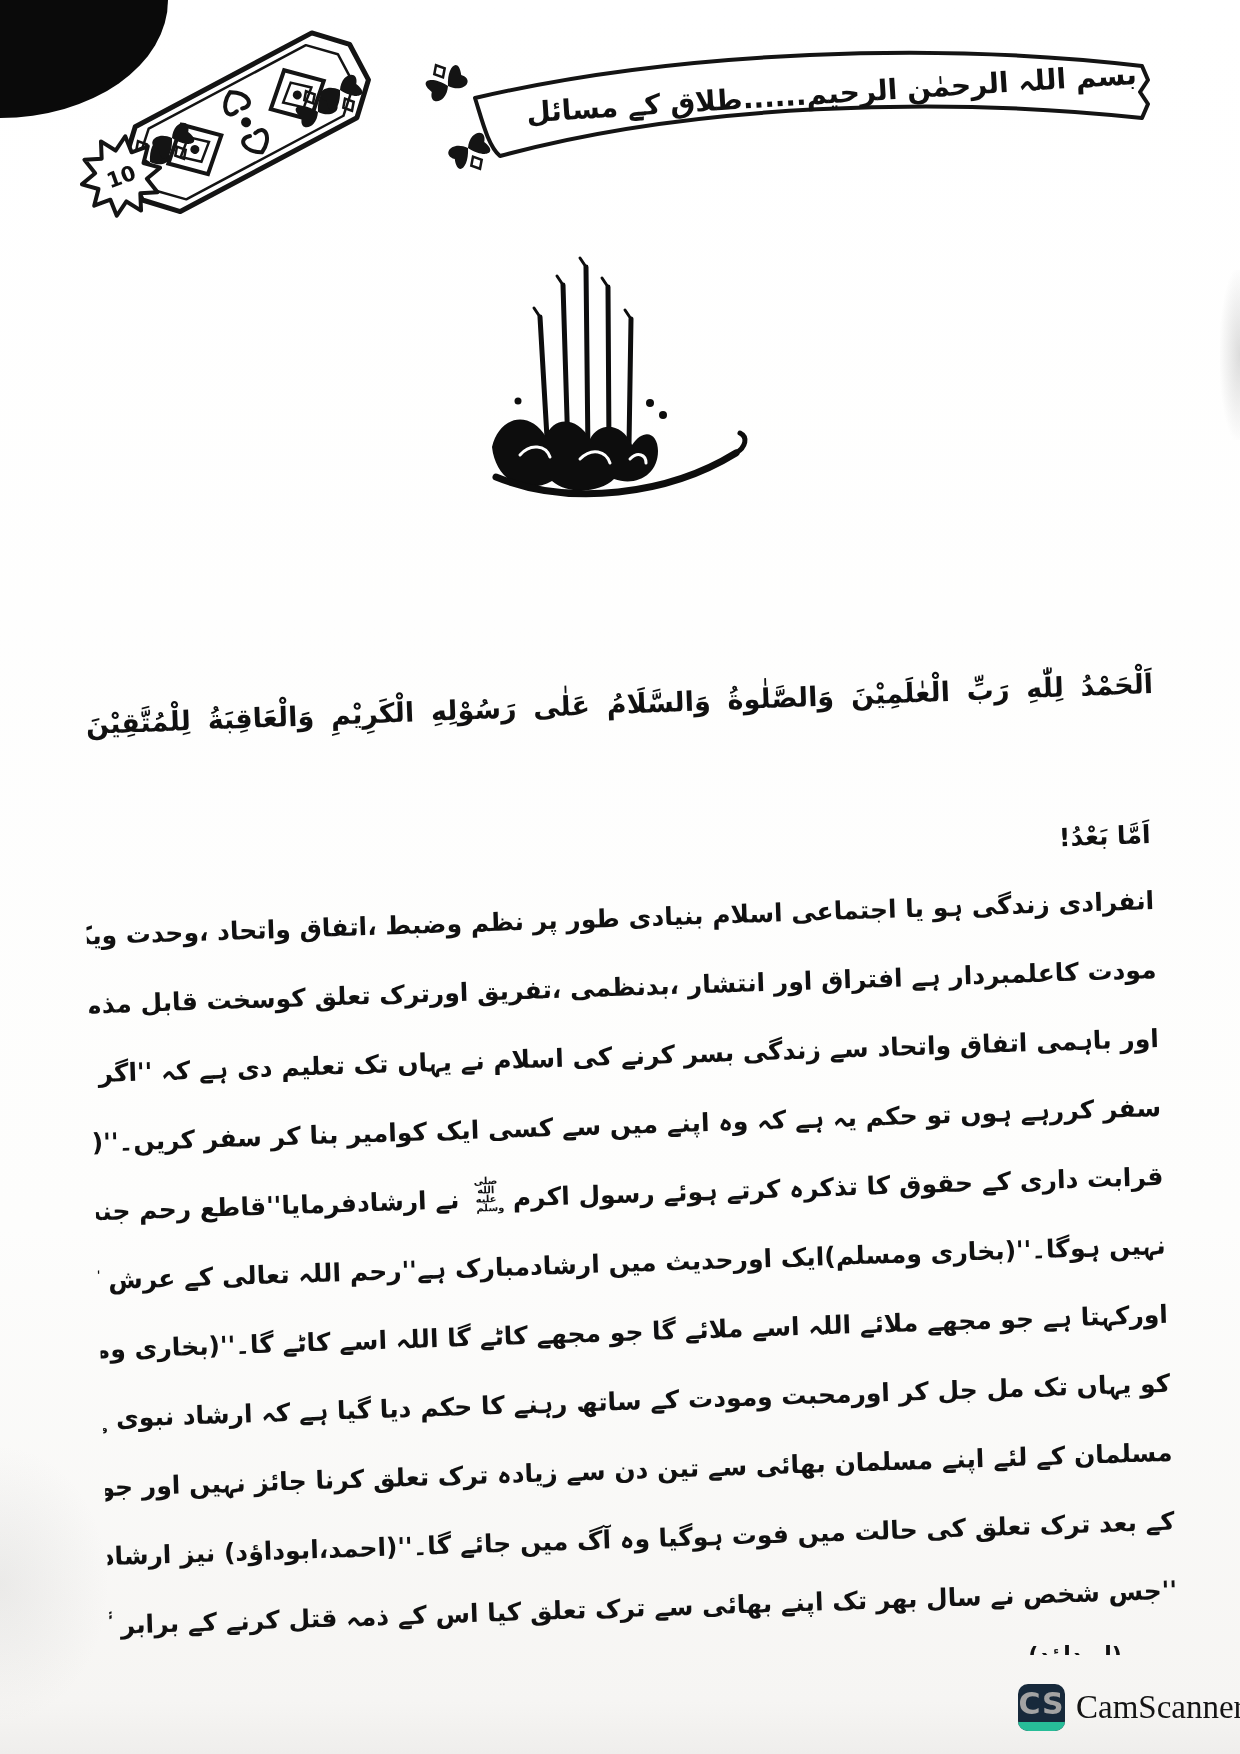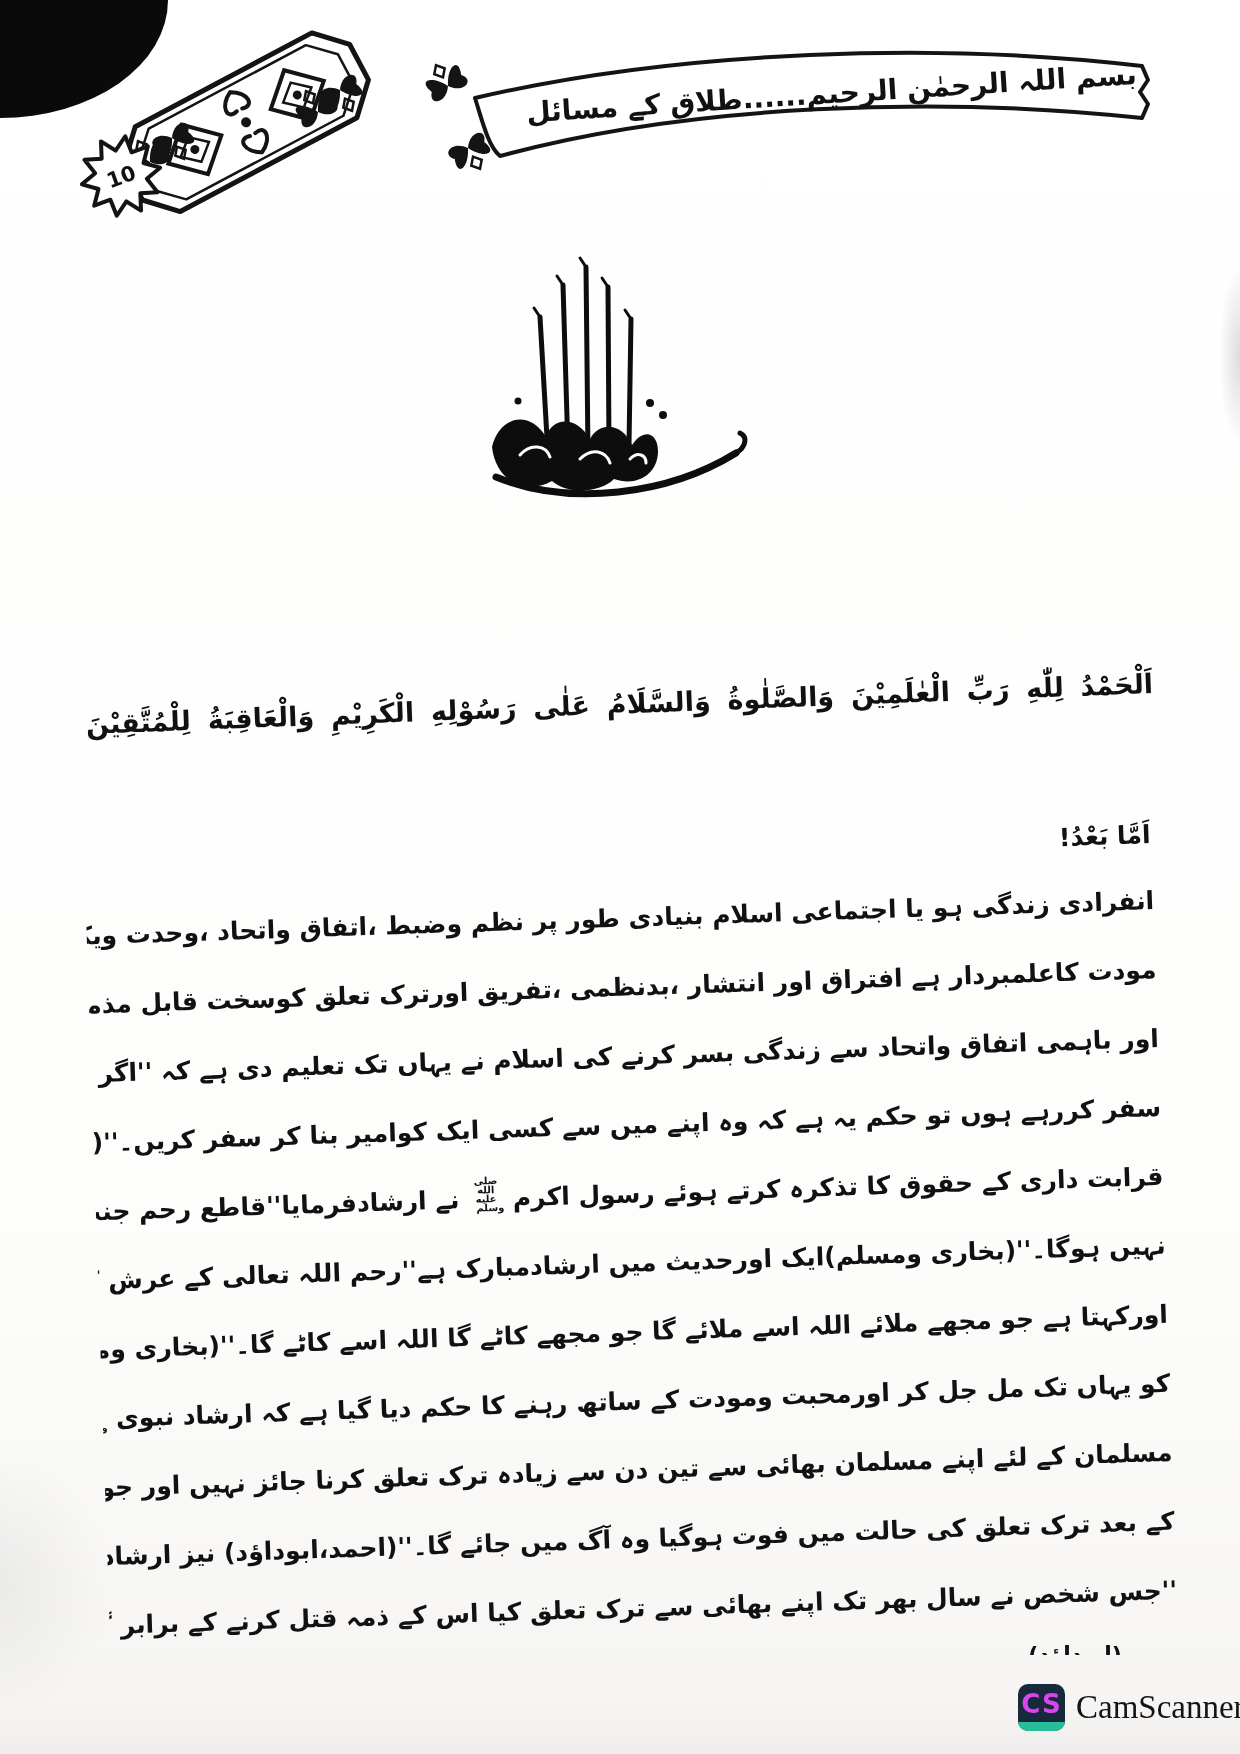--- a/index.html
+++ b/index.html
@@ -45,21 +45,21 @@
   }
   .cutoff{
     left:1015px;top:1637px;width:120px;height:18px;overflow:hidden;
     font-size:22px;font-weight:bold;direction:rtl;line-height:36px;text-align:center;
   }
   
   .watermark{left:1018px;top:1684px;display:flex;align-items:center;gap:11px;}
   .cs-logo{width:47px;height:47px;border-radius:10px;position:relative;overflow:hidden;
     background:#17293b;flex:0 0 auto;}
   .cs-logo .cs-txt{position:absolute;left:0;right:0;top:1px;height:38px;line-height:38px;
-    text-align:center;color:#d946ef;font-weight:bold;font-size:26px;letter-spacing:1px;
+    text-align:center;color:#a3a3a3;font-weight:bold;font-size:30px;letter-spacing:1px;
     font-family:"DejaVu Sans",sans-serif;}
   .cs-logo .cs-accent{position:absolute;left:0;right:0;bottom:0;height:9px;background:#27bd98;}
   .cs-label{font-family:"Liberation Serif",serif;font-size:33px;color:#141414;}
   svg text{font-family:"DejaVu Sans",sans-serif;}
 </style>
 </head>
 <body>
 
 <div class="abs corner"></div>
 <div class="abs smudge-right"></div>

